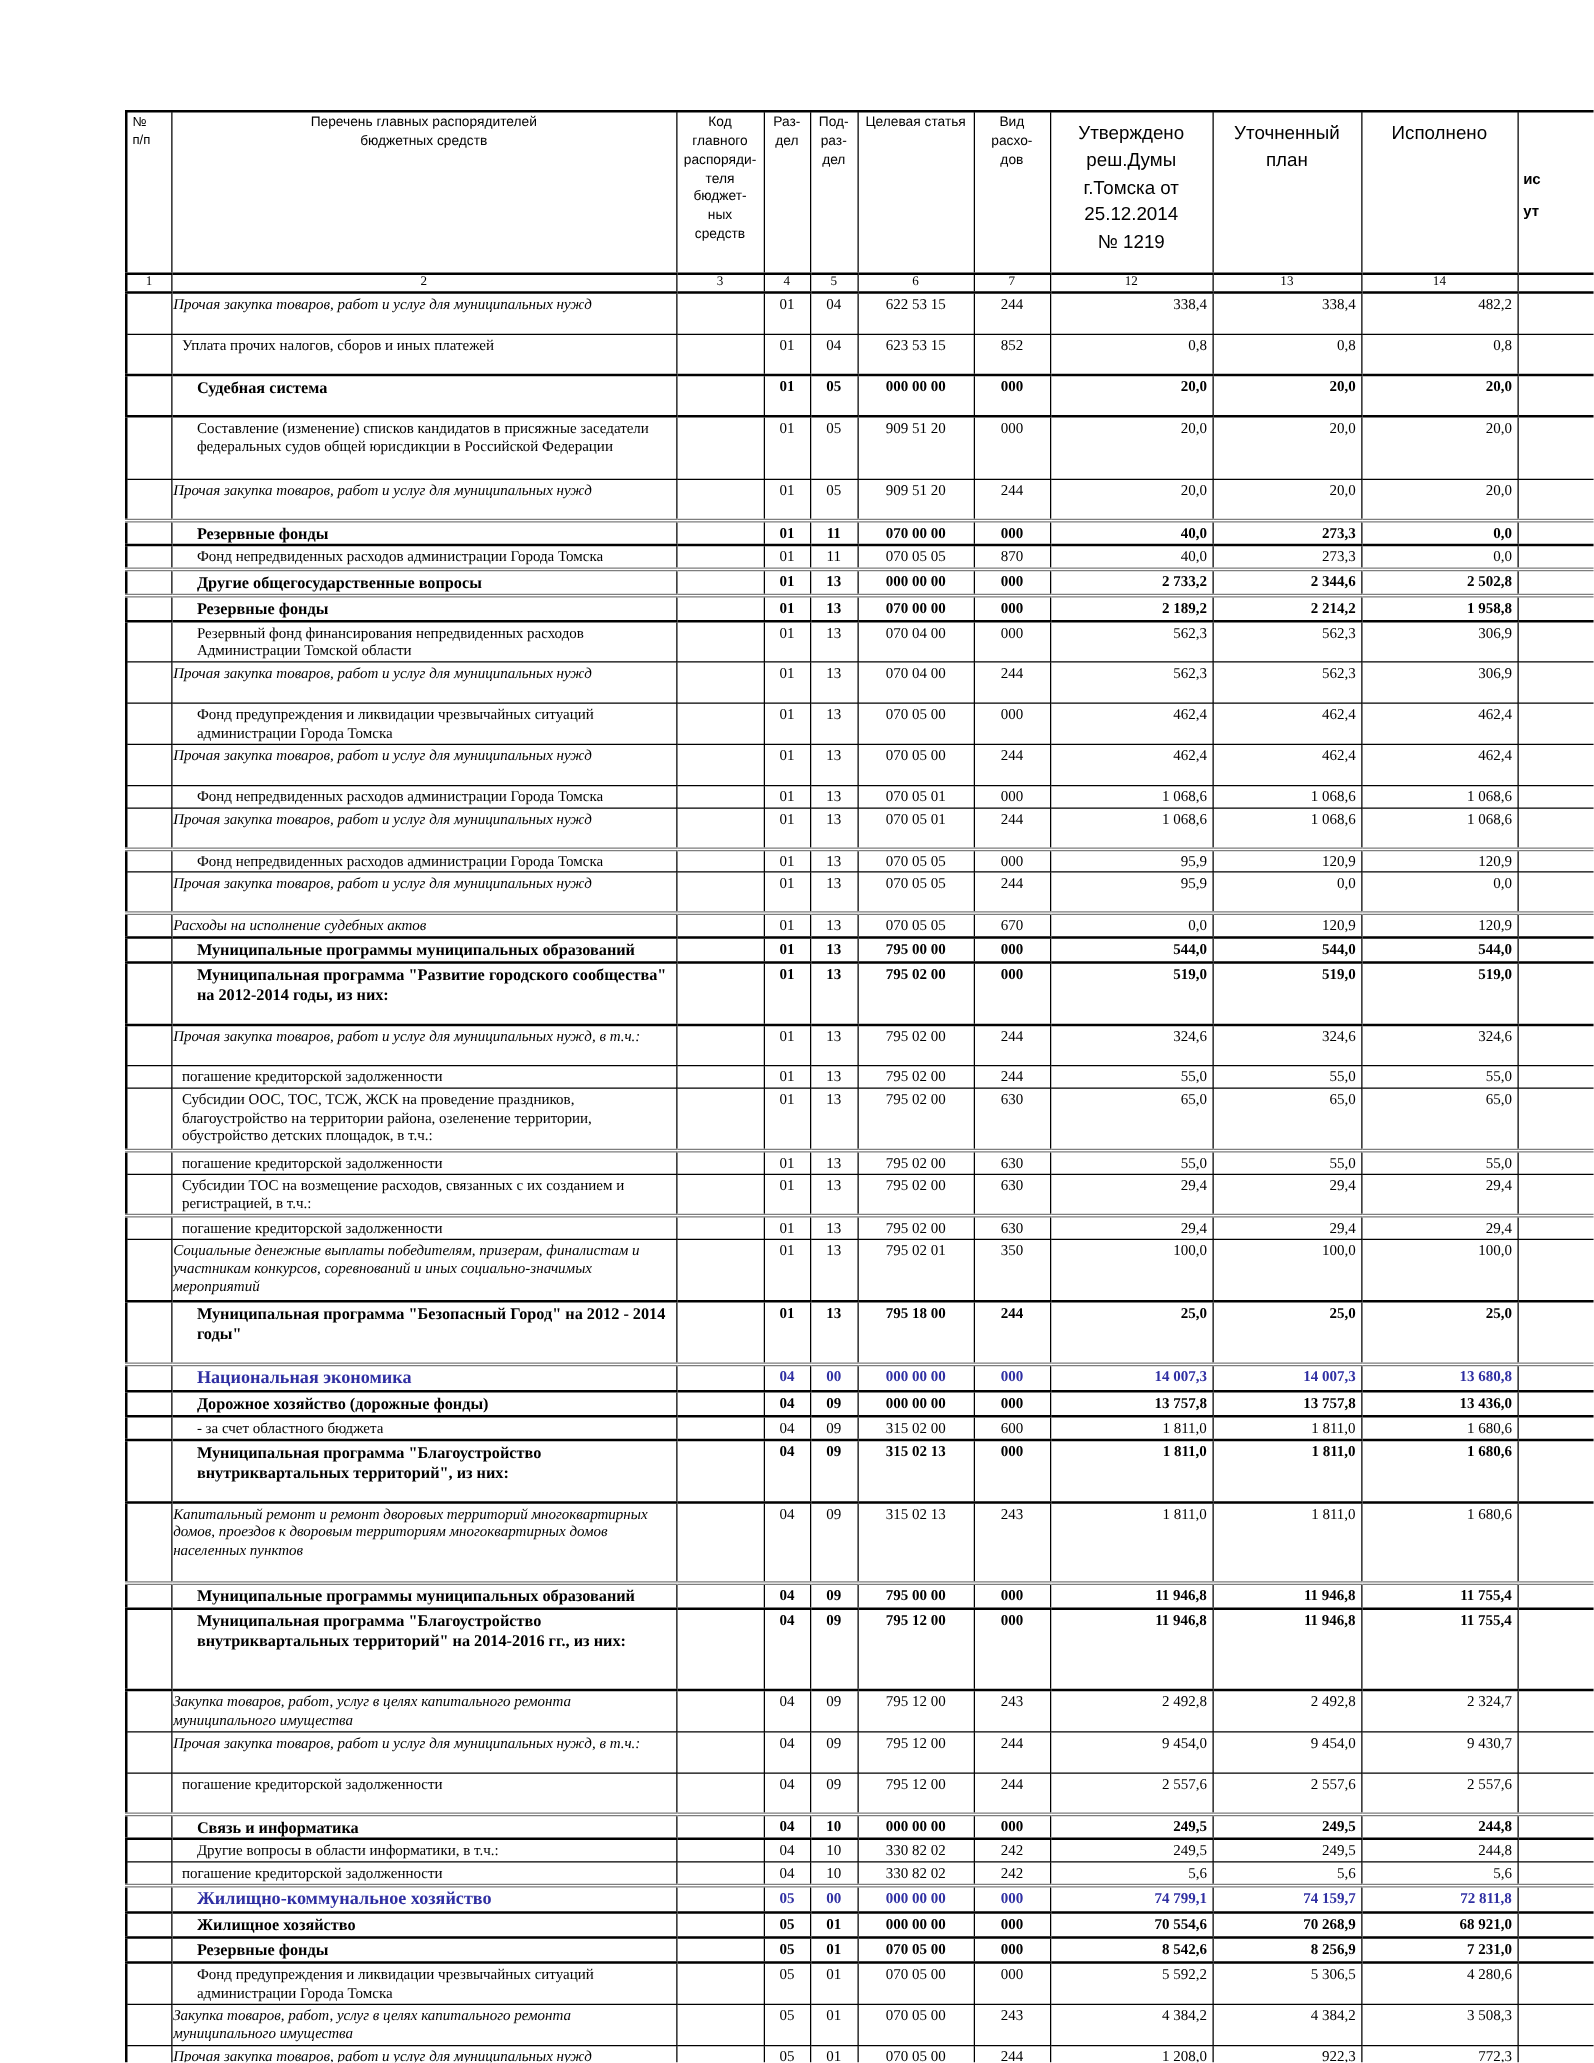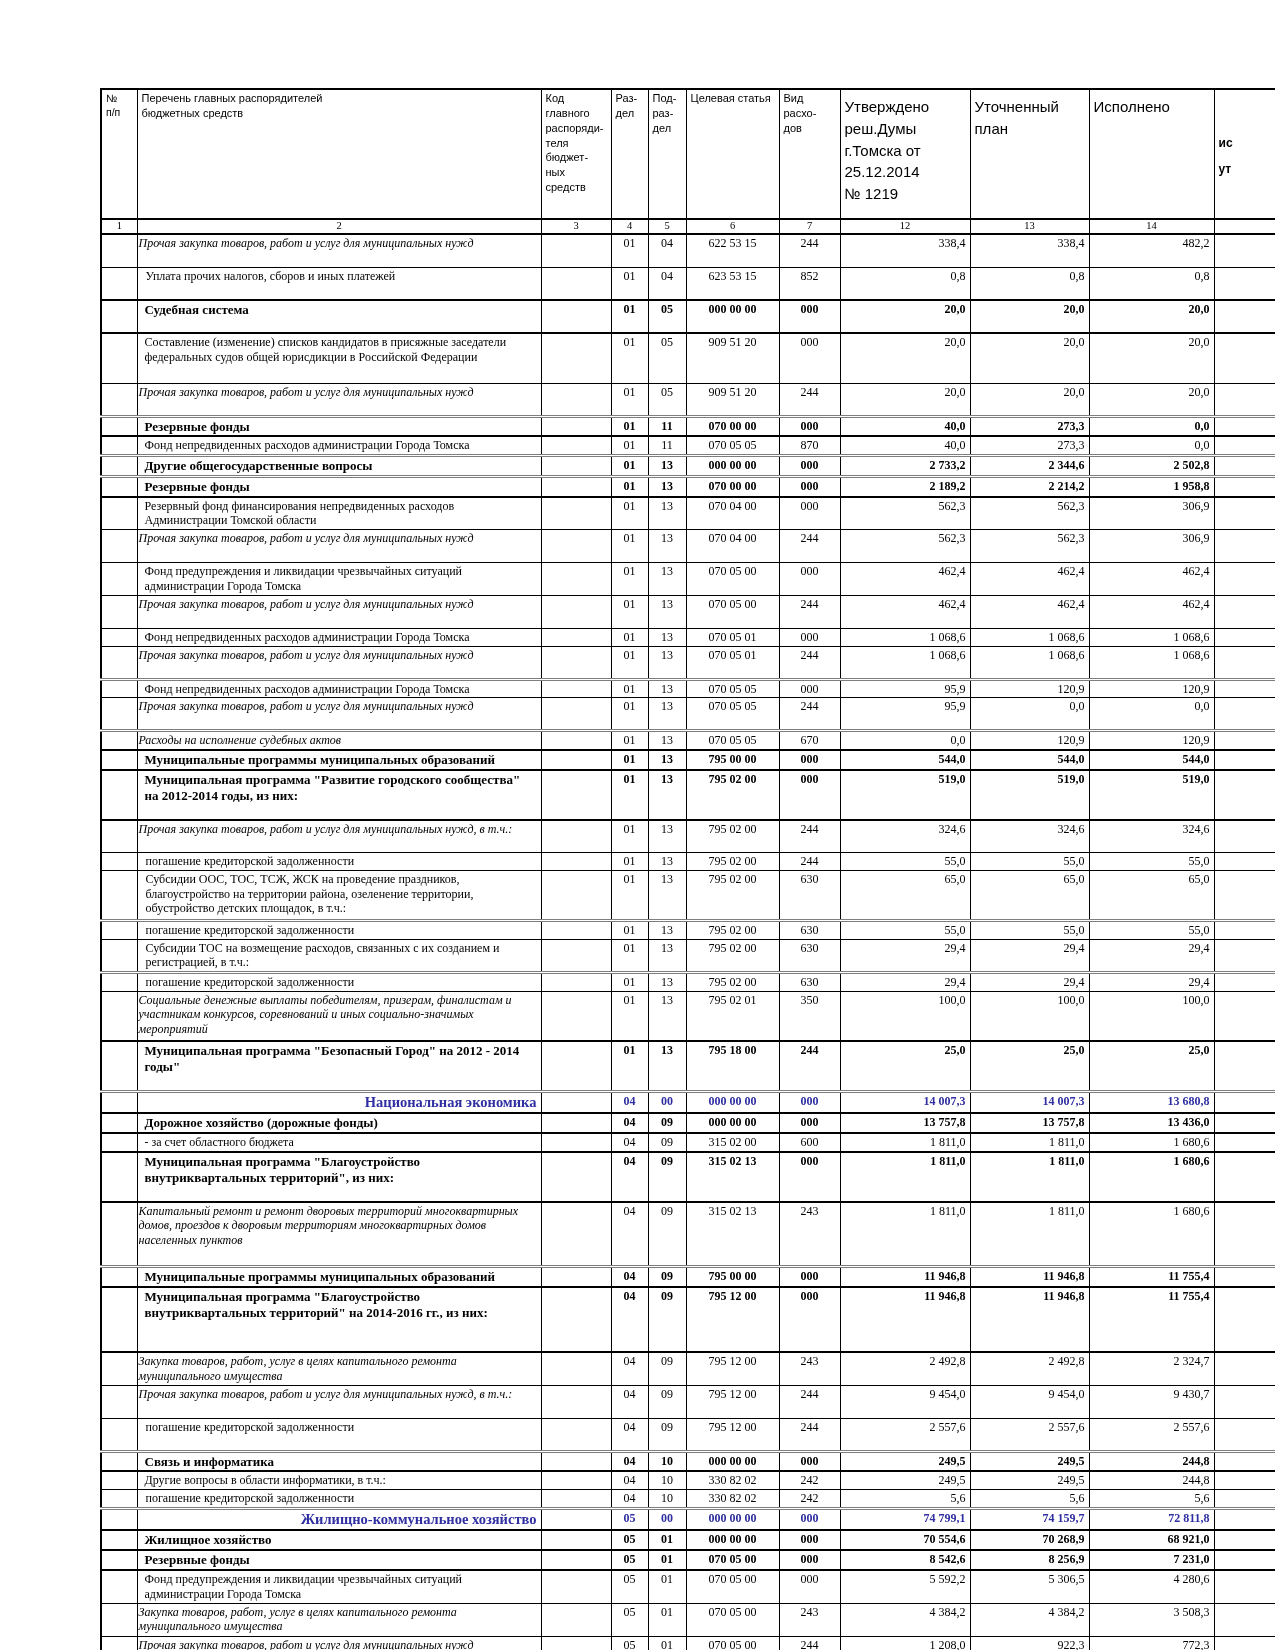--- a/index.html
+++ b/index.html
@@ -2,34 +2,34 @@
 <html><head>
 <meta charset="utf-8">
 <style>
   html,body{margin:0;padding:0;background:#fff;}
   #page{position:relative;width:1275px;height:1650px;background:#ffffff;overflow:hidden;
         font-family:"Liberation Serif",serif;color:#000;}
   table{border-collapse:collapse;table-layout:fixed;position:absolute;left:100px;top:88px;width:1188px;}
   td,th{border:1px solid #000;vertical-align:top;padding:1px 4px;overflow:hidden;}
   table{border:2px solid #000;}
   thead th{font-family:"Liberation Sans",sans-serif;font-weight:normal;font-size:11px;
-           text-align:left;white-space:pre-line;line-height:1.35;border-bottom:2px solid #000;}
+           text-align:center;white-space:pre-line;line-height:1.35;border-bottom:2px solid #000;}
   th.h-num{font-size:10.5px;text-align:left;vertical-align:top;}
   th.h-big{font-weight:normal;font-size:15px;line-height:1.45;padding-top:6px;}
   th.h-cut{text-align:left;font-weight:bold;font-size:12px;padding-top:40px;line-height:2.2;}
   tr.colnums td{font-size:10.5px;height:13px;text-align:center;padding:0 2px;line-height:1.1;
                 border-bottom:2px solid #000;font-family:"Liberation Serif",serif;}
   tbody td{font-size:12px;line-height:1.22;}
-  td.c-name{text-align:left;padding-left:7px;}
+  td.c-name{text-align:left;padding-left:20px;}
   td.c-rz,td.c-pr,td.c-csr,td.c-vr{text-align:center;white-space:nowrap;}
   td.c-v12,td.c-v13,td.c-v14{text-align:right;white-space:nowrap;}
   tr.b td{font-weight:bold;border-top-width:2px;border-bottom-width:2px;}
   tr.b td.c-name{font-size:13px;}
   tr.bb td{font-weight:bold;color:#2f2fa2;border-top-width:2px;border-bottom-width:2px;}
-  tr.bb td.c-name{font-size:14.5px;text-align:right;}
+  tr.bb td.c-name{font-size:14.5px;}
   tr.i td{}
   tr.sep td{border-top:3px double #7d7d7d;}
   tr.ind1 td.c-name{padding-left:8px;}
   tr.ind2 td.c-name{padding-left:1px;font-style:italic;}
 </style>
 </head>
 <body>
 
 <div id="page">
   <table>

